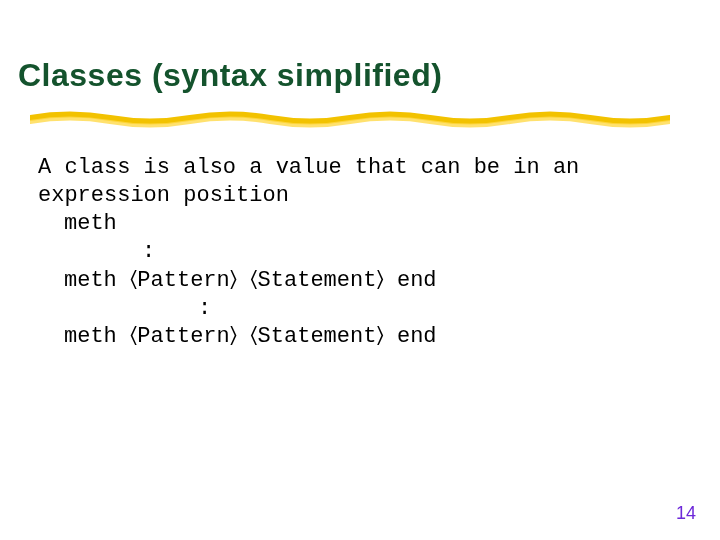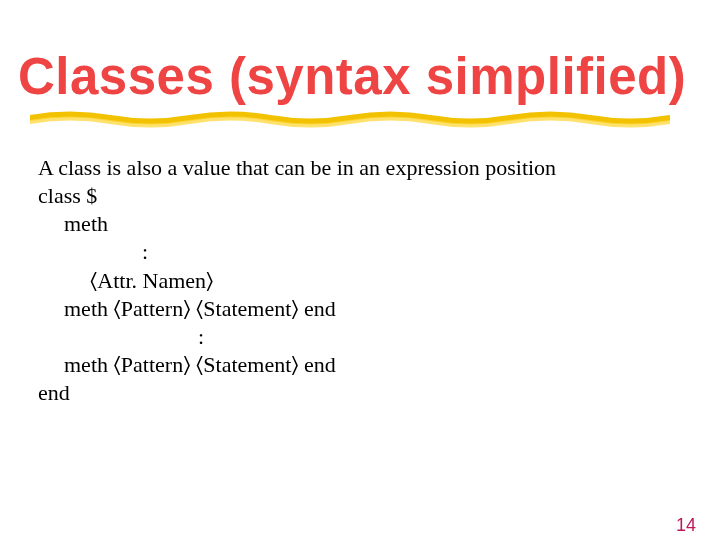--- a/index.html
+++ b/index.html
@@ -14,81 +14,78 @@
   }
   .slide {
     position: relative;
     width: 720px;
     height: 540px;
     box-sizing: border-box;
   }
   .title {
     position: absolute;
     left: 18px;
-    top: 47px;
+    top: 57px;
     font-family: "Arial Black", Arial, sans-serif;
     font-weight: 900;
-    font-size: 51px;
+    font-size: 32px;
     letter-spacing: 0.5px;
-    color: #ef4444;
+    color: #14532d;
   }
   .underline {
     position: absolute;
     left: 30px;
     top: 108px;
     width: 640px;
     height: 20px;
   }
   .underline svg {
     width: 100%;
     height: 100%;
     display: block;
   }
   .body {
     position: absolute;
     left: 38px;
     top: 154px;
     font-size: 22px;
     line-height: 1.28;
-    font-family: Liberation Serif, serif;
+    font-family: Liberation Mono, monospace;
   }
   .in1 { padding-left: 26px; }
   .in2 { padding-left: 52px; }
   .in3 { padding-left: 104px; }
   .in4 { padding-left: 160px; }
   .page-num {
     position: absolute;
     right: 24px;
-    bottom: 4px;
+    bottom: 16px;
     font-size: 18px;
-    color: #be185d;
+    color: #6d28d9;
     font-family: Verdana, Geneva, sans-serif;
   }
 </style>
 </head>
 <body>
 
 <div class="slide">
 
   <div class="title">Classes (syntax simplified)</div>
 
   <div class="underline">
     <svg viewBox="0 0 640 20" preserveAspectRatio="none">
       <path d="M0 10 Q 40 3, 80 10 T 160 10 T 240 10 T 320 10 T 400 10 T 480 10 T 560 10 T 640 10" fill="none" stroke="#f2c200" stroke-width="6" stroke-linecap="round"></path>
       <path d="M0 14 Q 40 7, 80 14 T 160 14 T 240 14 T 320 14 T 400 14 T 480 14 T 560 14 T 640 14" fill="none" stroke="#ffd94a" stroke-width="4" stroke-linecap="round" opacity="0.8"></path>
     </svg>
   </div>
 
   <div class="body">
     <div>A class is also a value that can be in an expression position</div>
-    <div>class $</div>
     <div class="in1">meth</div>
     <div class="in3">:</div>
-    <div class="in2">〈Attr. Namen〉</div>
     <div class="in1">meth 〈Pattern〉  〈Statement〉  end</div>
     <div class="in4">:</div>
     <div class="in1">meth 〈Pattern〉  〈Statement〉  end</div>
-    <div>end</div>
   </div>
 
   <div class="page-num">14</div>
 
 </div>
 
 </body></html>

